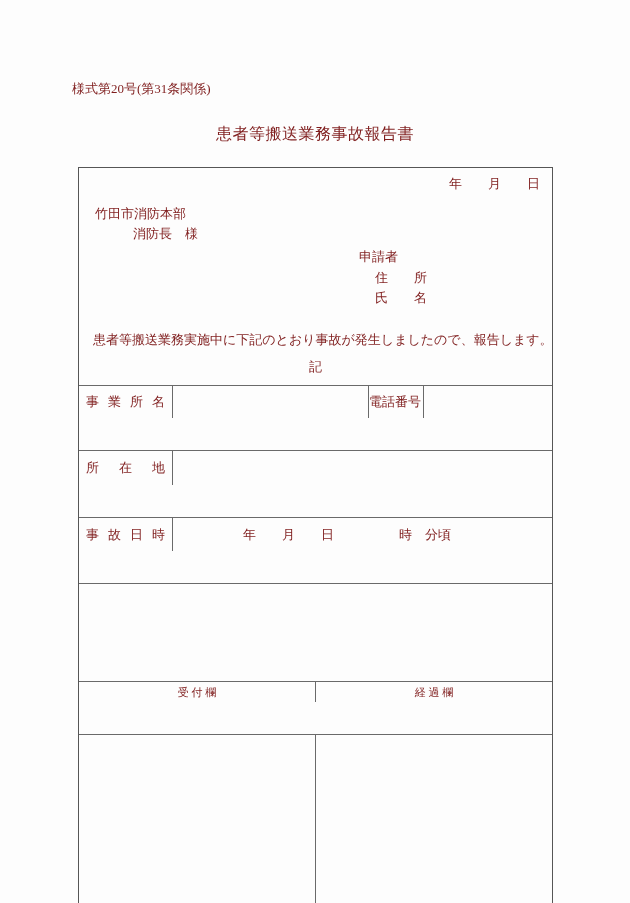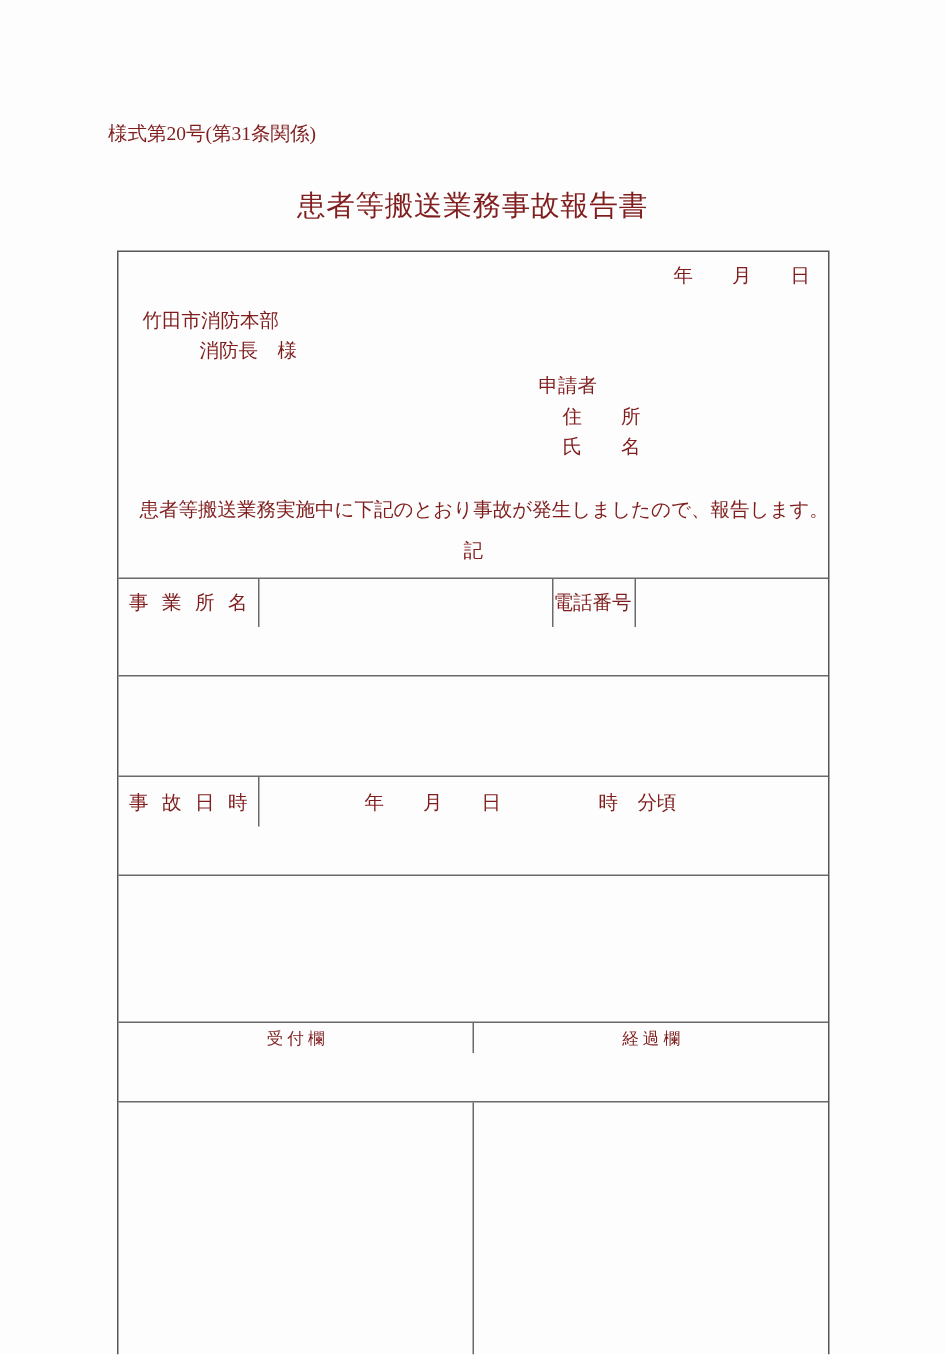--- a/index.html
+++ b/index.html
@@ -21,21 +21,21 @@
     left: 72px;
     top: 80px;
     font-size: 13px;
   }
   .doc-title {
     position: absolute;
     left: 0;
     top: 124px;
     width: 100%;
     text-align: center;
-    font-size: 19px;
+    font-size: 16px;
     letter-spacing: 0.5px;
   }
   .form-box {
     position: absolute;
     left: 78px;
     top: 167px;
     width: 475px;
     height: 739px;
     border: 1px solid #565656;
     box-sizing: border-box;
@@ -125,20 +125,23 @@
           <span class="jtxt">事業所名</span>
         </div>
         <div class="c vr w196"></div>
         <div class="c vr w55">
           <span>電話番号</span>
         </div>
         <div class="c value-cell"></div>
       </div>
 
       <div class="row r2">
+        <div class="c vr label-cell">
+          <span class="jtxt">所在地</span>
+        </div>
         <div class="c value-cell"></div>
       </div>
 
       <div class="row r3">
         <div class="c vr label-cell">
           <span class="jtxt">事故日時</span>
         </div>
         <div class="c value-cell datetime-cell">年　　月　　日　　　　　時　分頃</div>
       </div>
 

